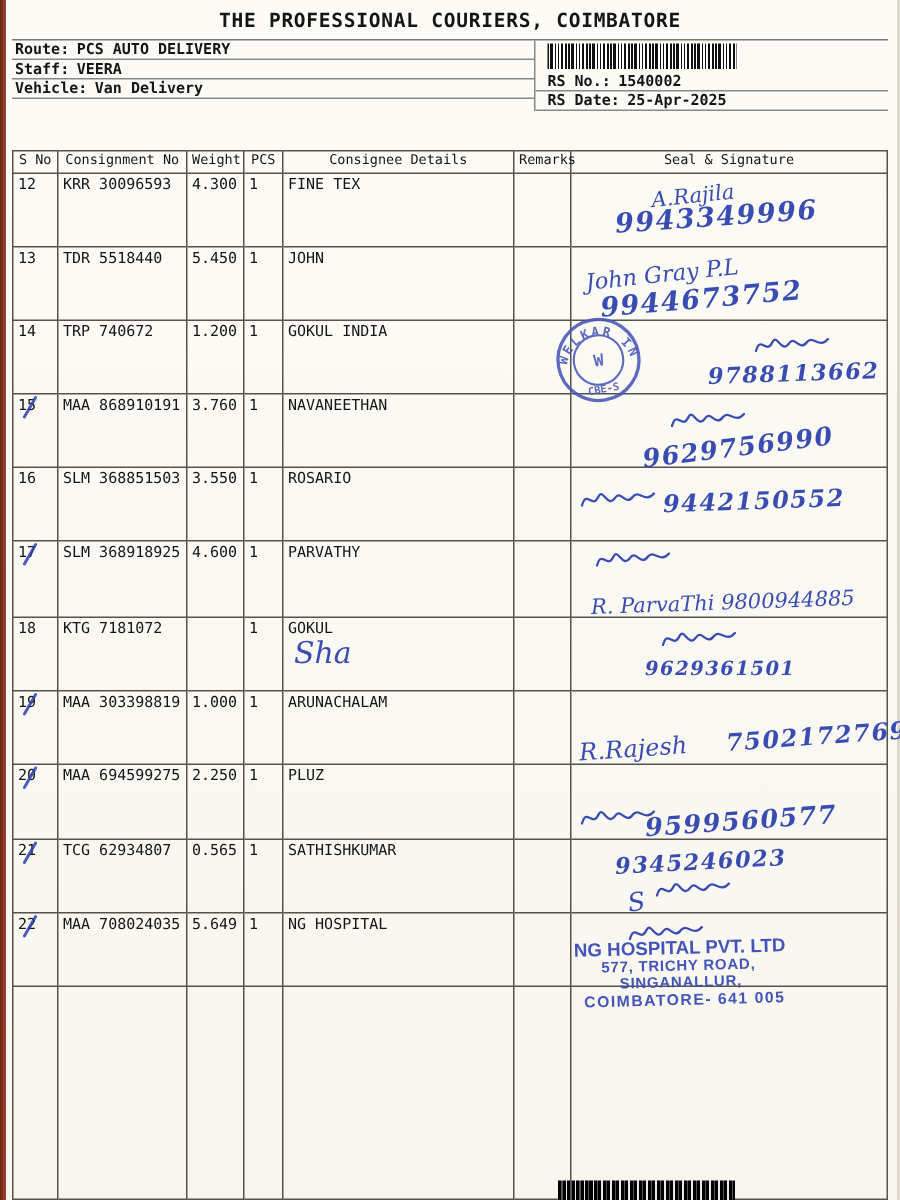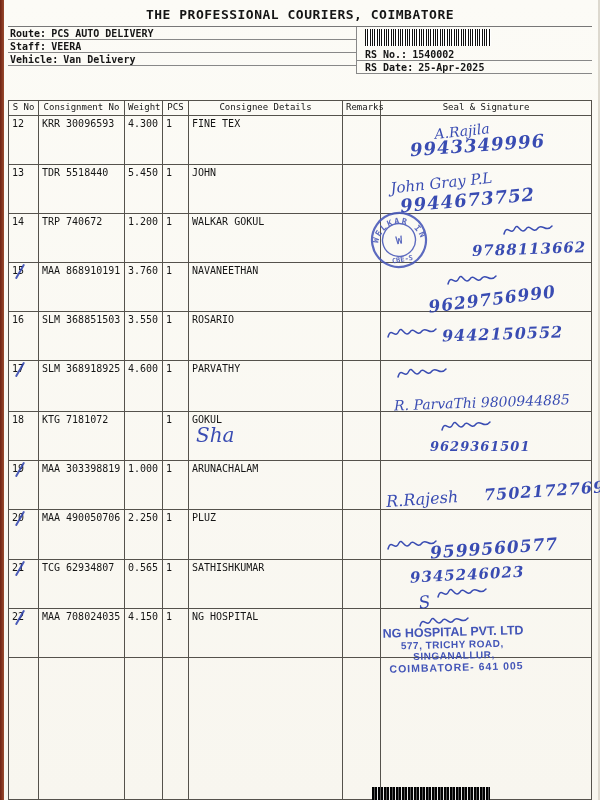--- a/index.html
+++ b/index.html
@@ -141,21 +141,21 @@
               <div class="hw script" style="margin-left: 6px; margin-top: 4px; font-size: 15px; transform: rotate(-6deg);">John Gray P.L</div>
               <div class="hw number" style="margin-left: 16px; margin-top: 2px; font-size: 18px; transform: rotate(-5deg);">9944673752</div>
             </td>
   </tr>
           <tr class="data">
     <td class="sno"><span class="txt">14</span></td>
     <td>TRP 740672</td>
     <td>1.200</td>
     <td>1</td>
     <td>
-              <div class="print">WALKAR GOKUL</div>
+              <div class="print">GOKUL INDIA</div>
             </td>
     <td></td>
     <td class="seal">
               <div class="stamp-circle"><svg width="60" height="60" viewBox="0 0 60 60">
                   <circle cx="30" cy="30" r="27" fill="none" stroke="#4757b8" stroke-width="2.2"></circle>
                   <circle cx="30" cy="30" r="16.5" fill="none" stroke="#4757b8" stroke-width="1.4"></circle>
                   <defs>
                     <path id="arc" d="M 8,36 A 22,22 0 1 1 52,36"></path>
                   </defs>
                   <text fill="#4757b8" font-size="8.5" font-weight="bold" letter-spacing="1.5"><textPath href="#arc" startOffset="9%">WELKAR INDIA</textPath></text>
@@ -242,21 +242,21 @@
               <div class="print">ARUNACHALAM</div>
             </td>
     <td></td>
     <td class="seal">
               <div class="hw script" style="margin-left: 2px; margin-top: 24px; font-size: 16px; transform: rotate(-4deg);">R.Rajesh</div>
               <div class="hw number" style="margin-left: 100px; margin-top: -20px; font-size: 16px; transform: rotate(-4deg);">7502172769</div>
             </td>
   </tr>
           <tr class="data">
     <td class="sno slashed"><span class="txt">20</span></td>
-    <td>MAA 490050706</td>
+    <td>MAA 694599275</td>
     <td>2.250</td>
     <td>1</td>
     <td>
               <div class="print">PLUZ</div>
             </td>
     <td></td>
     <td class="seal">
               <div class="hw squiggle" style="margin-left: 2px; margin-top: 24px;"><svg width="52" height="18" viewBox="0 0 52 18">
                   <path d="M2,13 C5,2 9,16 13,7 C16,1 19,15 24,8 C28,2 31,14 36,7 C40,2 44,12 50,5" fill="none" stroke="#2b3fae" stroke-width="1.5" stroke-linecap="round"></path>
                 </svg></div>
@@ -276,21 +276,21 @@
               <div class="hw number" style="margin-left: 26px; margin-top: 4px; font-size: 15px; transform: rotate(-3deg);">9345246023</div>
               <div class="hw script" style="margin-left: 34px; margin-top: 1px; font-size: 17px; transform: rotate(-8deg);">S</div>
               <div class="hw squiggle" style="margin-left: 52px; margin-top: -17px;"><svg width="52" height="18" viewBox="0 0 52 18">
                   <path d="M2,13 C5,2 9,16 13,7 C16,1 19,15 24,8 C28,2 31,14 36,7 C40,2 44,12 50,5" fill="none" stroke="#2b3fae" stroke-width="1.5" stroke-linecap="round"></path>
                 </svg></div>
             </td>
   </tr>
           <tr class="data">
     <td class="sno slashed"><span class="txt">22</span></td>
     <td>MAA 708024035</td>
-    <td>4.150</td>
+    <td>5.649</td>
     <td>1</td>
     <td>
               <div class="print">NG HOSPITAL</div>
             </td>
     <td></td>
     <td class="seal">
               <div class="stamp-hospital">
                 <div class="sl-0">NG HOSPITAL PVT. LTD</div>
                 <div class="sl-1">577, TRICHY ROAD,</div>
                 <div class="sl-2">SINGANALLUR,</div>

